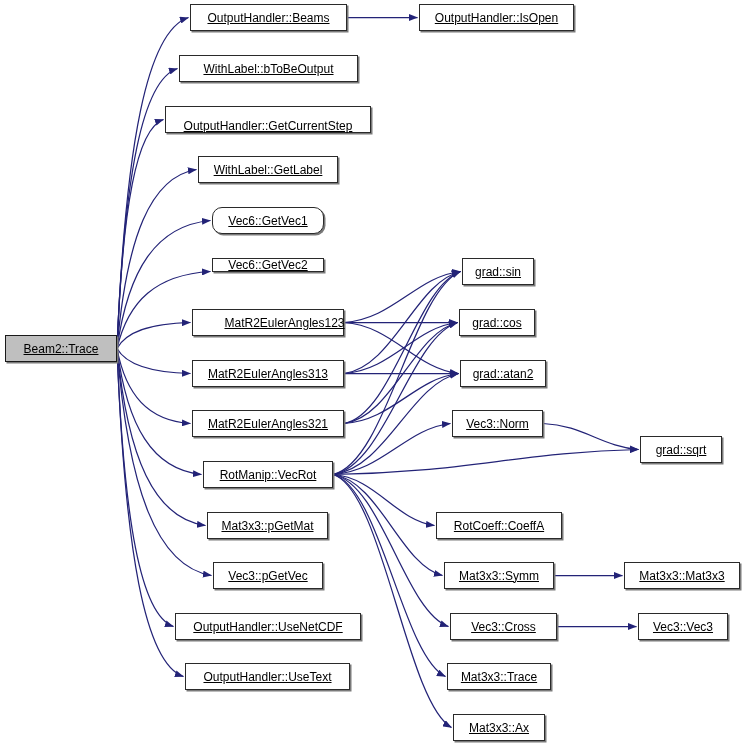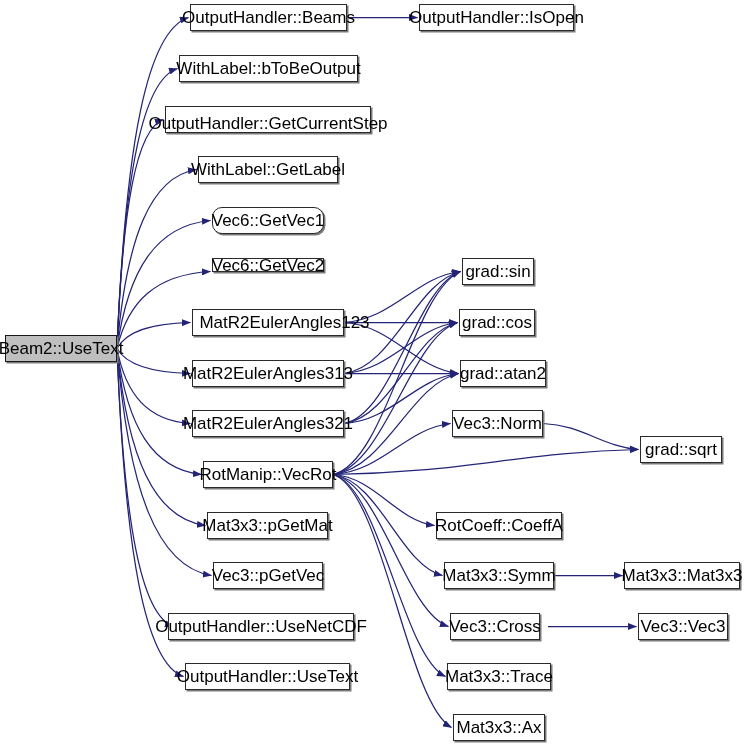--- a/index.html
+++ b/index.html
@@ -1,22 +1,22 @@
 <!DOCTYPE html>
 <html><head>
 <meta charset="utf-8">
 <style>
   html,body{margin:0;padding:0;background:#ffffff;}
   #canvas{position:relative;width:747px;height:747px;background:#ffffff;
           font-family:"Liberation Sans","DejaVu Sans",sans-serif;overflow:hidden;}
   svg#edges{position:absolute;left:0;top:0;width:747px;height:747px;}
   .node{position:absolute;box-sizing:border-box;display:flex;align-items:center;
         justify-content:center;border:1px solid #2a2a2a;background:#ffffff;
-        color:#000000;font-size:17px;line-height:1;white-space:nowrap;
-        box-shadow:1.5px 1.5px 0 0 #7a7a7a;}
+        color:#000000;font-size:12px;line-height:1;white-space:nowrap;
+        box-shadow:1.5px 1.5px 0 0 #7a7a7a;text-decoration:underline;}
   .node.root{background:#bfbfbf;border-color:#1a1a1a;}
   .node-label{pointer-events:none;}
 </style>
 </head>
 <body>
 
 <div id="canvas">
   <svg id="edges" viewBox="0 0 747 747" xmlns="http://www.w3.org/2000/svg">
       <defs>
         <marker id="arrowhead" markerWidth="9" markerHeight="7" refX="8.6" refY="3.5" orient="auto" markerUnits="userSpaceOnUse">
@@ -55,21 +55,21 @@
       <path d="M333,474.5 C375.63,477.56 395.93,520.4 434.5,525.5" fill="none" stroke="#232377" stroke-width="1.25" marker-end="url(#arrowhead)"></path>
       <path d="M333,474.5 C378.99,480.56 400.89,565.4 442.5,575.5" fill="none" stroke="#232377" stroke-width="1.25" marker-end="url(#arrowhead)"></path>
       <path d="M333,474.5 C381.51,483.62 404.61,611.3 448.5,626.5" fill="none" stroke="#232377" stroke-width="1.25" marker-end="url(#arrowhead)"></path>
       <path d="M333,474.5 C380.25,486.62 402.75,656.3 445.5,676.5" fill="none" stroke="#232377" stroke-width="1.25" marker-end="url(#arrowhead)"></path>
       <path d="M333,474.5 C382.77,489.68 406.47,702.2 451.5,727.5" fill="none" stroke="#232377" stroke-width="1.25" marker-end="url(#arrowhead)"></path>
       <path d="M543,423.5 C583.11,425.06 602.21,446.9 638.5,449.5" fill="none" stroke="#232377" stroke-width="1.25" marker-end="url(#arrowhead)"></path>
       <path d="M554,575.5 L622.5,575.5" fill="none" stroke="#232377" stroke-width="1.25" marker-end="url(#arrowhead)"></path>
       <path d="M548,626.5 L636.5,626.5" fill="none" stroke="#232377" stroke-width="1.25" marker-end="url(#arrowhead)"></path>
     </svg>
 <div class="node root" style="left: 5px; top: 335px; width: 112px; height: 27px;">
-      <span class="node-label">Beam2::UseText</span>
+      <span class="node-label">Beam2::Trace</span>
     </div>
     <div class="node" style="left: 190px; top: 4px; width: 157px; height: 27px;">
       <span class="node-label">OutputHandler::Beams</span>
     </div>
     <div class="node" style="left: 179px; top: 55px; width: 179px; height: 27px;">
       <span class="node-label">WithLabel::bToBeOutput</span>
     </div>
     <div class="node" style="left: 165px; top: 106px; width: 206px; height: 27px; align-items: flex-end;">
       <span class="node-label">OutputHandler::GetCurrentStep</span>
     </div>
@@ -93,21 +93,21 @@
     </div>
     <div class="node" style="left: 203px; top: 461px; width: 130px; height: 27px;">
       <span class="node-label">RotManip::VecRot</span>
     </div>
     <div class="node" style="left: 207px; top: 512px; width: 121px; height: 27px;">
       <span class="node-label">Mat3x3::pGetMat</span>
     </div>
     <div class="node" style="left: 213px; top: 562px; width: 110px; height: 27px;">
       <span class="node-label">Vec3::pGetVec</span>
     </div>
-    <div class="node" style="left: 168px; top: 613px; width: 186px; height: 27px;">
+    <div class="node" style="left: 175px; top: 613px; width: 186px; height: 27px;">
       <span class="node-label">OutputHandler::UseNetCDF</span>
     </div>
     <div class="node" style="left: 185px; top: 663px; width: 165px; height: 27px;">
       <span class="node-label">OutputHandler::UseText</span>
     </div>
     <div class="node" style="left: 419px; top: 4px; width: 155px; height: 27px;">
       <span class="node-label">OutputHandler::IsOpen</span>
     </div>
     <div class="node" style="left: 462px; top: 258px; width: 72px; height: 27px;">
       <span class="node-label">grad::sin</span>
@@ -120,21 +120,21 @@
     </div>
     <div class="node" style="left: 452px; top: 410px; width: 91px; height: 27px;">
       <span class="node-label">Vec3::Norm</span>
     </div>
     <div class="node" style="left: 436px; top: 512px; width: 126px; height: 27px;">
       <span class="node-label">RotCoeff::CoeffA</span>
     </div>
     <div class="node" style="left: 444px; top: 562px; width: 110px; height: 27px;">
       <span class="node-label">Mat3x3::Symm</span>
     </div>
-    <div class="node" style="left: 450px; top: 613px; width: 90px; height: 27px;">
+    <div class="node" style="left: 450px; top: 613px; width: 107px; height: 27px;">
       <span class="node-label">Vec3::Cross</span>
     </div>
     <div class="node" style="left: 447px; top: 663px; width: 104px; height: 27px;">
       <span class="node-label">Mat3x3::Trace</span>
     </div>
     <div class="node" style="left: 453px; top: 714px; width: 92px; height: 27px;">
       <span class="node-label">Mat3x3::Ax</span>
     </div>
     <div class="node" style="left: 640px; top: 436px; width: 82px; height: 27px;">
       <span class="node-label">grad::sqrt</span>

